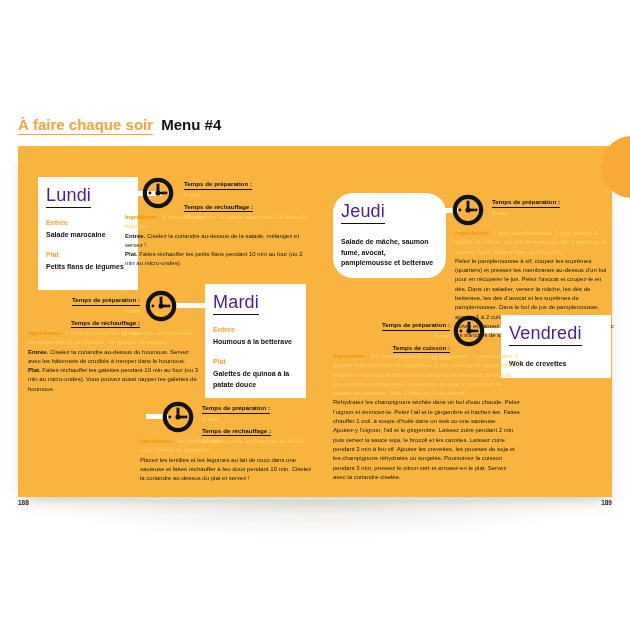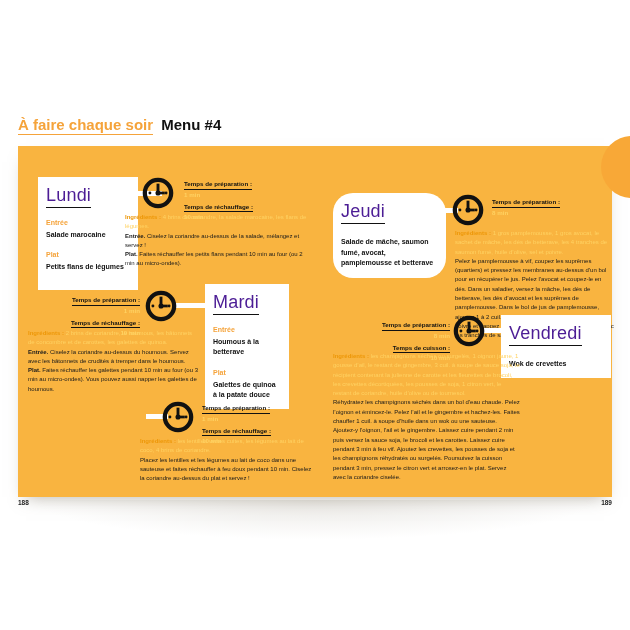--- a/index.html
+++ b/index.html
@@ -44,21 +44,21 @@
   
   .lundi-card { left:38px; top:177px; width:100px; min-height:113px; }
   .lundi-conn { left:130px; top:191px; width:32px; }
   .lundi-clock { left:141px; top:176px; }
   .lundi-times { left:184px; top:179px; width:130px; }
   .lundi-content { left:125px; top:213px; width:184px; }
   
   .mardi-times { left:38px; top:295px; width:102px; }
   .mardi-clock { left:144px; top:289px; }
   .mardi-conn { left:174px; top:303px; width:34px; }
-  .mardi-card { left:205px; top:284px; width:84px; min-height:111px; }
+  .mardi-card { left:205px; top:284px; width:101px; min-height:111px; }
   .mardi-content { left:28px; top:329px; width:170px; }
   
   .mercredi-card { left:38px; top:400px; width:112px; min-height:68px; }
   .mercredi-conn { left:146px; top:414px; width:22px; }
   .mercredi-clock { left:161px; top:400px; }
   .mercredi-times { left:202px; top:403px; width:110px; }
   .mercredi-content { left:140px; top:437px; width:177px; }
   
   .jeudi-card { left:333px; top:193px; width:113px; min-height:85px;border-radius:20px; }
   .jeudi-conn { left:442px; top:208px; width:16px; }

